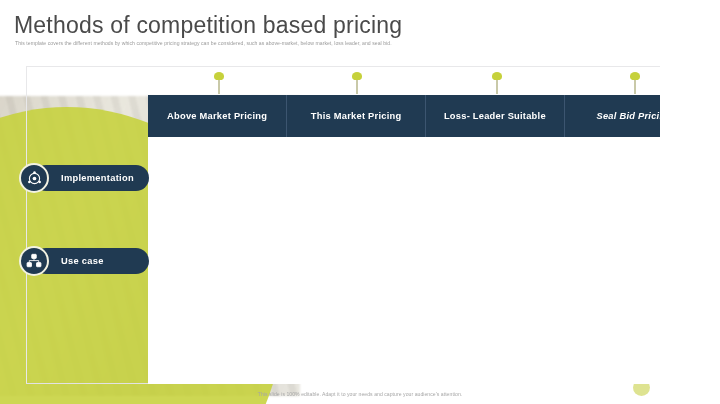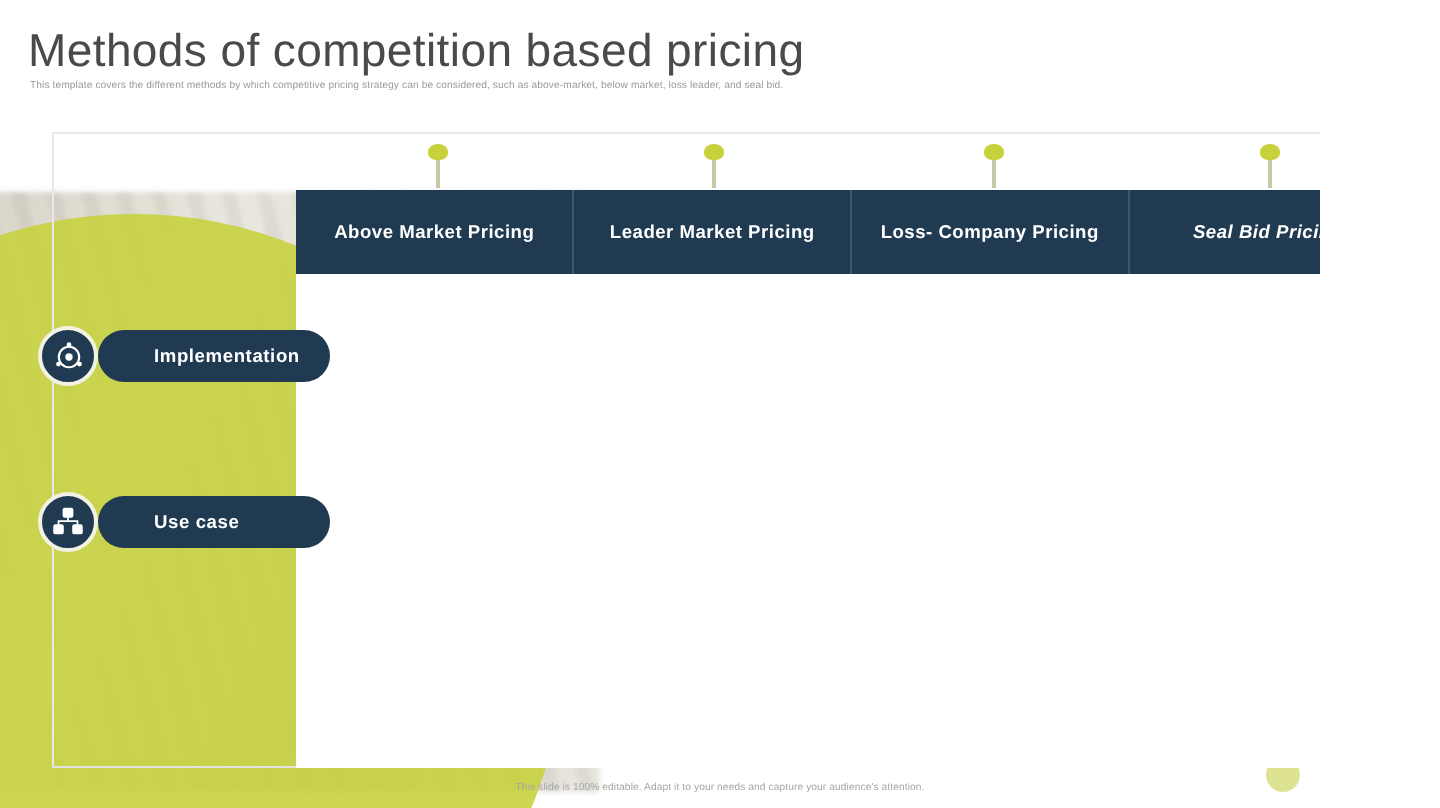--- a/index.html
+++ b/index.html
@@ -165,21 +165,21 @@
   .rowlabel {
     position: absolute;
     left: 19px;
     display: flex;
     align-items: center;
     height: 30px;
     z-index: 5;
   }
   .rowlabel .pill {
     position: absolute;
-    left: 30px;
+    left: 14px;
     top: 2px;
     height: 26px;
     min-width: 116px;
     border-radius: 13px;
     background: #203a52;
     color: #ffffff;
     font-size: 9.3px;
     font-weight: bold;
     letter-spacing: .3px;
     display: flex;
@@ -248,22 +248,22 @@
       </div>
     </div>
 
   <div class="tbl-bg"></div>
 
   <div class="tbl-wrap">
     <table id="table">
       <thead>
         <tr>
             <th>Above Market Pricing</th>
-            <th>Leader Market Pricing</th>
-            <th>Loss- Company Pricing</th>
+            <th>This Market Pricing</th>
+            <th>Loss- Leader Suitable</th>
             <th>Seal Bid Pricing</th>
           </tr>
       </thead>
       <tbody>
         </tbody>
     </table>
   </div>
 
   <div id="rowlabels">
       <div class="rowlabel" style="top: 163px;">

